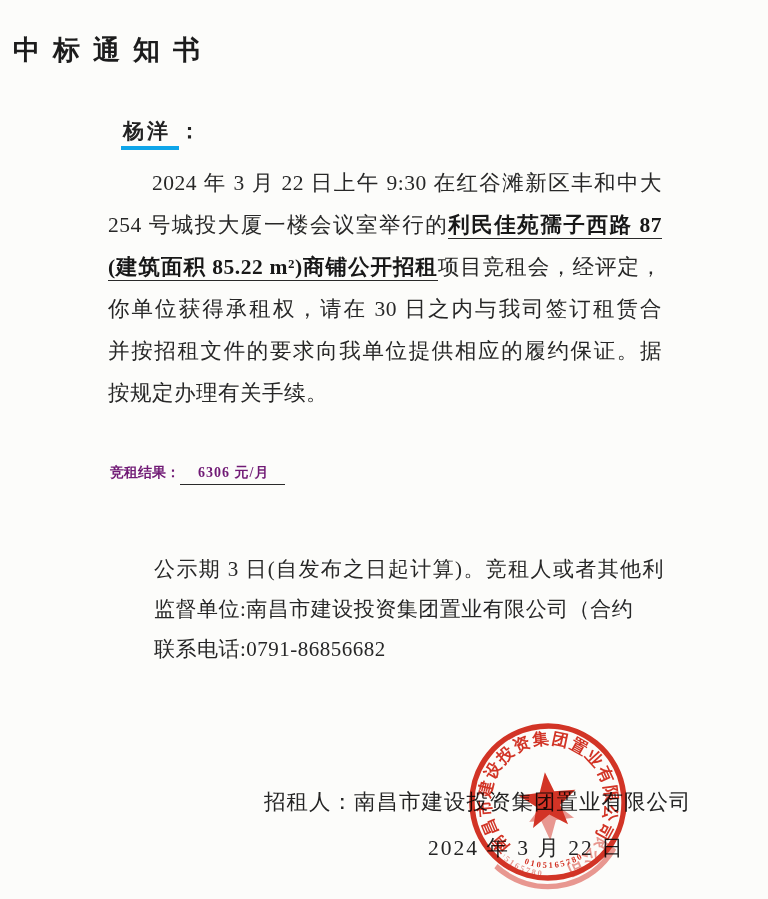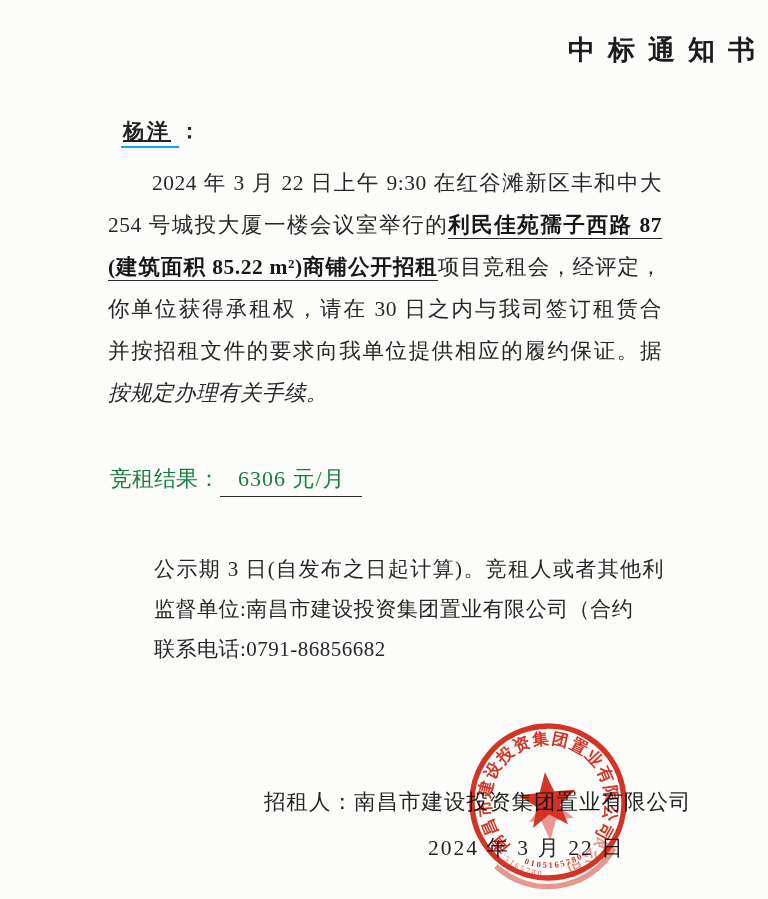--- a/index.html
+++ b/index.html
@@ -5,45 +5,45 @@
   * { margin:0; padding:0; box-sizing:border-box; }
   html,body { background:#ffffff; }
   .page {
     position:relative; width:768px; height:899px;
     background:#fcfcfa; overflow:hidden;
     font-family:"Liberation Serif","DejaVu Serif",serif;
     color:#2e2e2e;
   }
   .doc-title {
     position:absolute; top:32px; left:0; width:100%;
-    text-align:right; font-size:27px; font-weight:bold;
+    text-align:left; font-size:27px; font-weight:bold;
     letter-spacing:13px; text-indent:13px; color:#1c1c1c;
   }
   .addressee {
     position:absolute; top:117px; left:121px;
     font-size:21px; font-weight:bold; color:#222;
   }
   .addressee .name {
-    display:inline-block; border-bottom:2px solid #0ea5e9;
-    padding:0 8px 1px 2px; letter-spacing:3px;text-decoration:underline;
+    display:inline-block; border-bottom:4px solid #0ea5e9;
+    padding:0 8px 1px 2px; letter-spacing:3px;
   }
   .body-block {
     position:absolute; top:162px; left:108px; width:554px;
     font-size:21.5px; color:#272727; letter-spacing:0.5px;
   }
   .line {
     height:42px; line-height:42px;
     text-align:justify; text-align-last:justify; overflow:hidden;
   }
-  .line.lastline { text-align:left; text-align-last:left;font-style:italic; }
+  .line.lastline { text-align:left; text-align-last:left; }
   .line.indent { padding-left:44px; }
   .bu { font-weight:bold; color:#181818; border-bottom:1.6px solid #2a2a2a; padding-bottom:1px; }
   .result-line {
     position:absolute; top:464px; left:110px;
-    font-size:22px; font-weight:normal; color:#15803d;
+    font-size:14px; font-weight:bold; color:#701a75;
   }
   .result-line .value {
     display:inline-block; border-bottom:1.7px solid #2a2a2a;
     padding:0 16px 2px 18px; letter-spacing:1px;
   }
   .notice-block {
     position:absolute; top:549px; left:108px; width:556px;
     font-size:21px; color:#272727; letter-spacing:0.5px;
   }
   .nline { height:40px; line-height:40px; overflow:hidden; }

